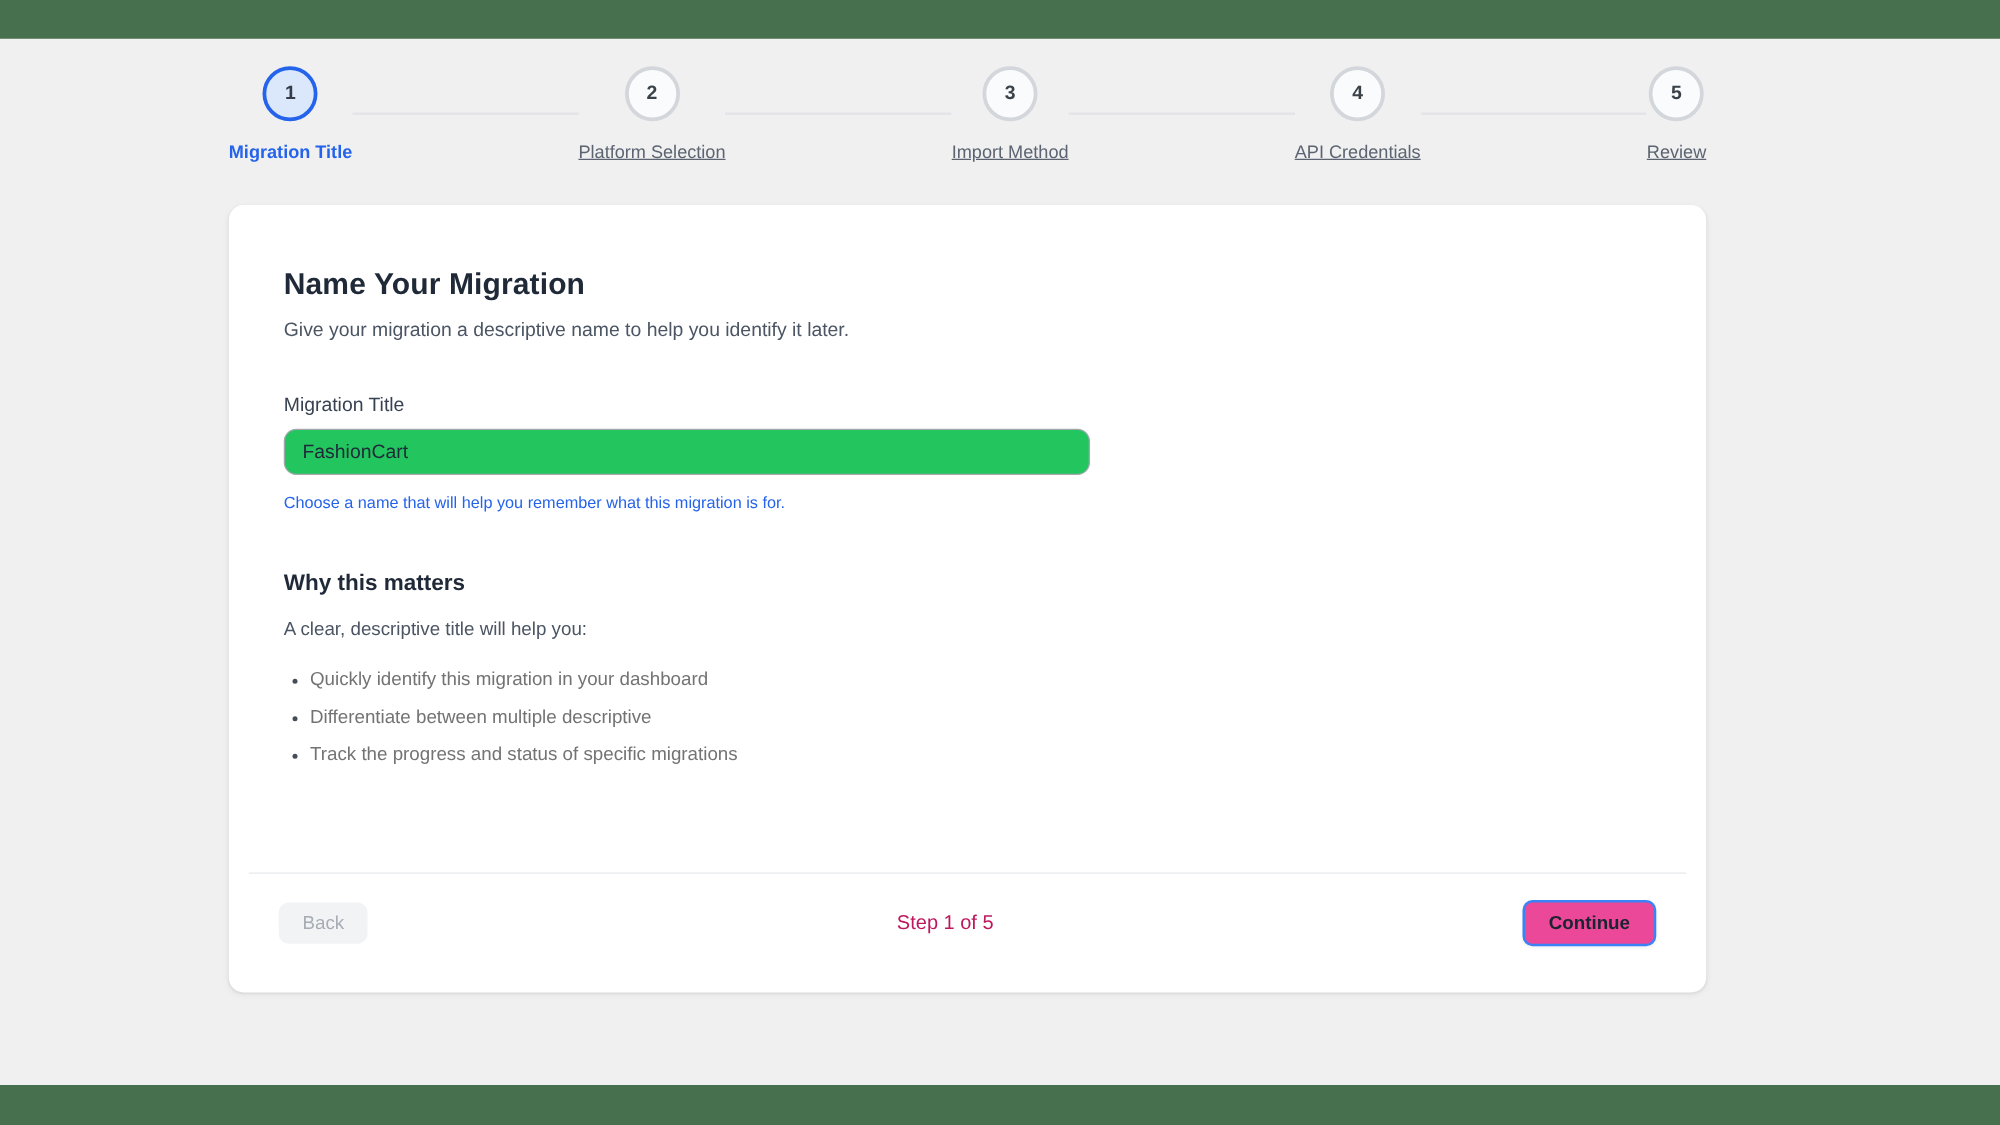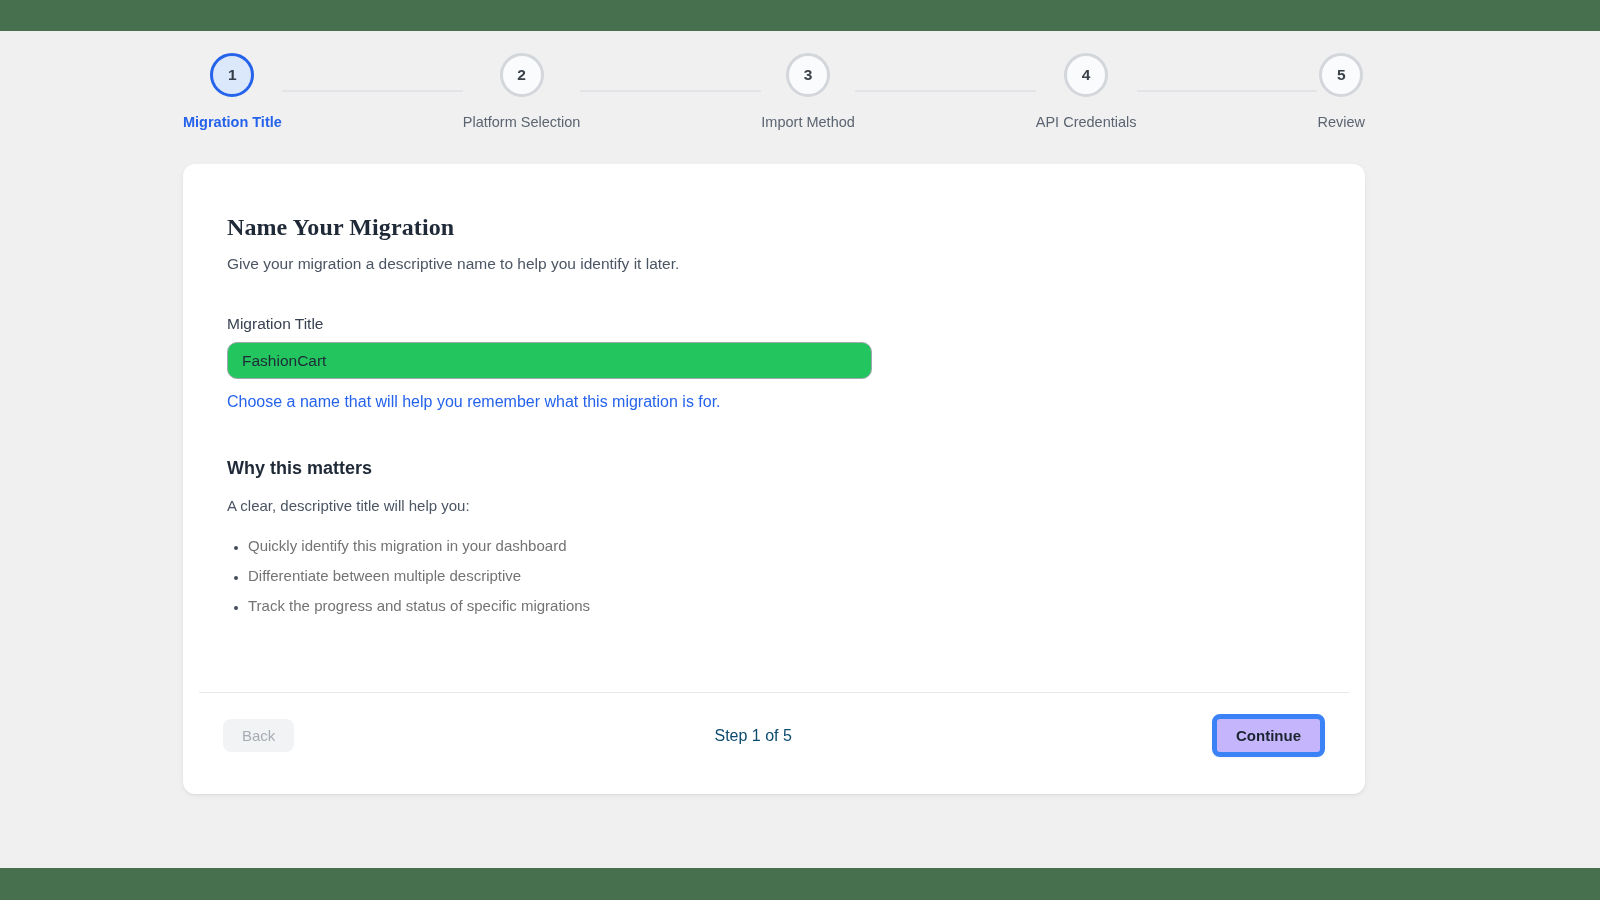--- a/index.html
+++ b/index.html
@@ -20,73 +20,73 @@
   .step { display: flex; flex-direction: column; align-items: center; cursor: pointer; }
   .circle {
     width: 44px; height: 44px; border-radius: 50%;
     display: flex; align-items: center; justify-content: center;
     font-size: 15.5px; font-weight: 600;
   }
   .step.active .circle  { border: 3.5px solid #2563eb; background: #dbe7fb; color: #343c47; }
   .step.upcoming .circle{ border: 3px solid #d3d6db; background: #fafbfc; color: #3a4149; }
   .step-label { margin-top: 17px; font-size: 14.5px; white-space: nowrap; }
   .step.active .step-label   { color: #2563eb; font-weight: 700; }
-  .step.upcoming .step-label { color: #5b6470; font-weight: 500; }
+  .step.upcoming .step-label { color: #5b6470; font-weight: 500; text-decoration: underline; }
   .connector { flex: 1; height: 2px; background: #e3e4e7; margin-top: 37px; }
 
   
   .card {
     margin-top: 34px;
     width: 1182px; height: 630px;
     background: #ffffff;
     border-radius: 12px;
     box-shadow: 0 1px 2px rgba(0,0,0,.06), 0 2px 6px rgba(0,0,0,.05);
     display: flex; flex-direction: column;
   }
   .card-content { padding: 50px 44px 0 44px; }
-  .card-title { font-size: 24px; font-weight: 700; color: #1f2937; letter-spacing: .1px; font-family: Liberation Serif, serif; }
+  .card-title { font-size: 24px; font-weight: 700; color: #1f2937; letter-spacing: .1px; }
   .card-subtitle { margin-top: 14px; font-size: 15.5px; color: #4b5563; }
 
   .field-label { margin-top: 42px; font-size: 15.5px; color: #374151; }
   .title-input {
     display: block;
     margin-top: 9px;
     width: 645px; height: 37px;
     border: 1px solid #a3a8af;
     border-radius: 10px;
     padding: 0 14px;
     font-family: "Liberation Sans", sans-serif;
     font-size: 15.5px; color: #1f2937;
     background: #22c55e;
     outline: none;
   }
-  .helper-text { margin-top: 14px; font-size: 16px; color: #2563eb; }
+  .helper-text { margin-top: 14px; font-size: 13px; color: #2563eb; }
 
   .why-heading { margin-top: 47px; font-size: 18px; font-weight: 700; color: #1f2937; }
   .why-intro   { margin-top: 18px; font-size: 15px; color: #4b5563; }
   .why-list    { margin-top: 22px; padding-left: 21px; list-style: disc; }
   .why-list li { font-size: 15px; color: #737373; margin-bottom: 11px; line-height: 19px; }
   .why-list li::marker { color: #454d59; font-size: 12px; }
 
   .divider { margin: auto 16px 0 16px; border-top: 1px solid #e8e9eb; }
   .footer {
     display: flex; align-items: center; justify-content: space-between;
     padding: 21px 40px 37px 40px;
     gap: 16px;
   }
   .btn {
     font-family: "Liberation Sans", sans-serif;
     font-size: 15px; border-radius: 8px; padding: 8px 19px; cursor: pointer;
   }
   .btn-back {
     background: #f2f3f5; border: none; color: #a7acb4; font-weight: 500;
   }
-  .progress-text { font-size: 16px; color: #0c4a6e; }
+  .progress-text { font-size: 16px; color: #be185d; }
   .btn-continue {
-    background: #c4b5fd; border: 5px solid #3b82f6; color: #1b2430; font-weight: 700;
+    background: #ec4899; border: 2px solid #3b82f6; color: #1b2430; font-weight: 700;
     box-shadow: 0 1px 2px rgba(0,0,0,.05);
   }
 </style>
 </head>
 <body>
 
 <div class="topbar"></div>
 
 <div class="main">
   <div class="container">

